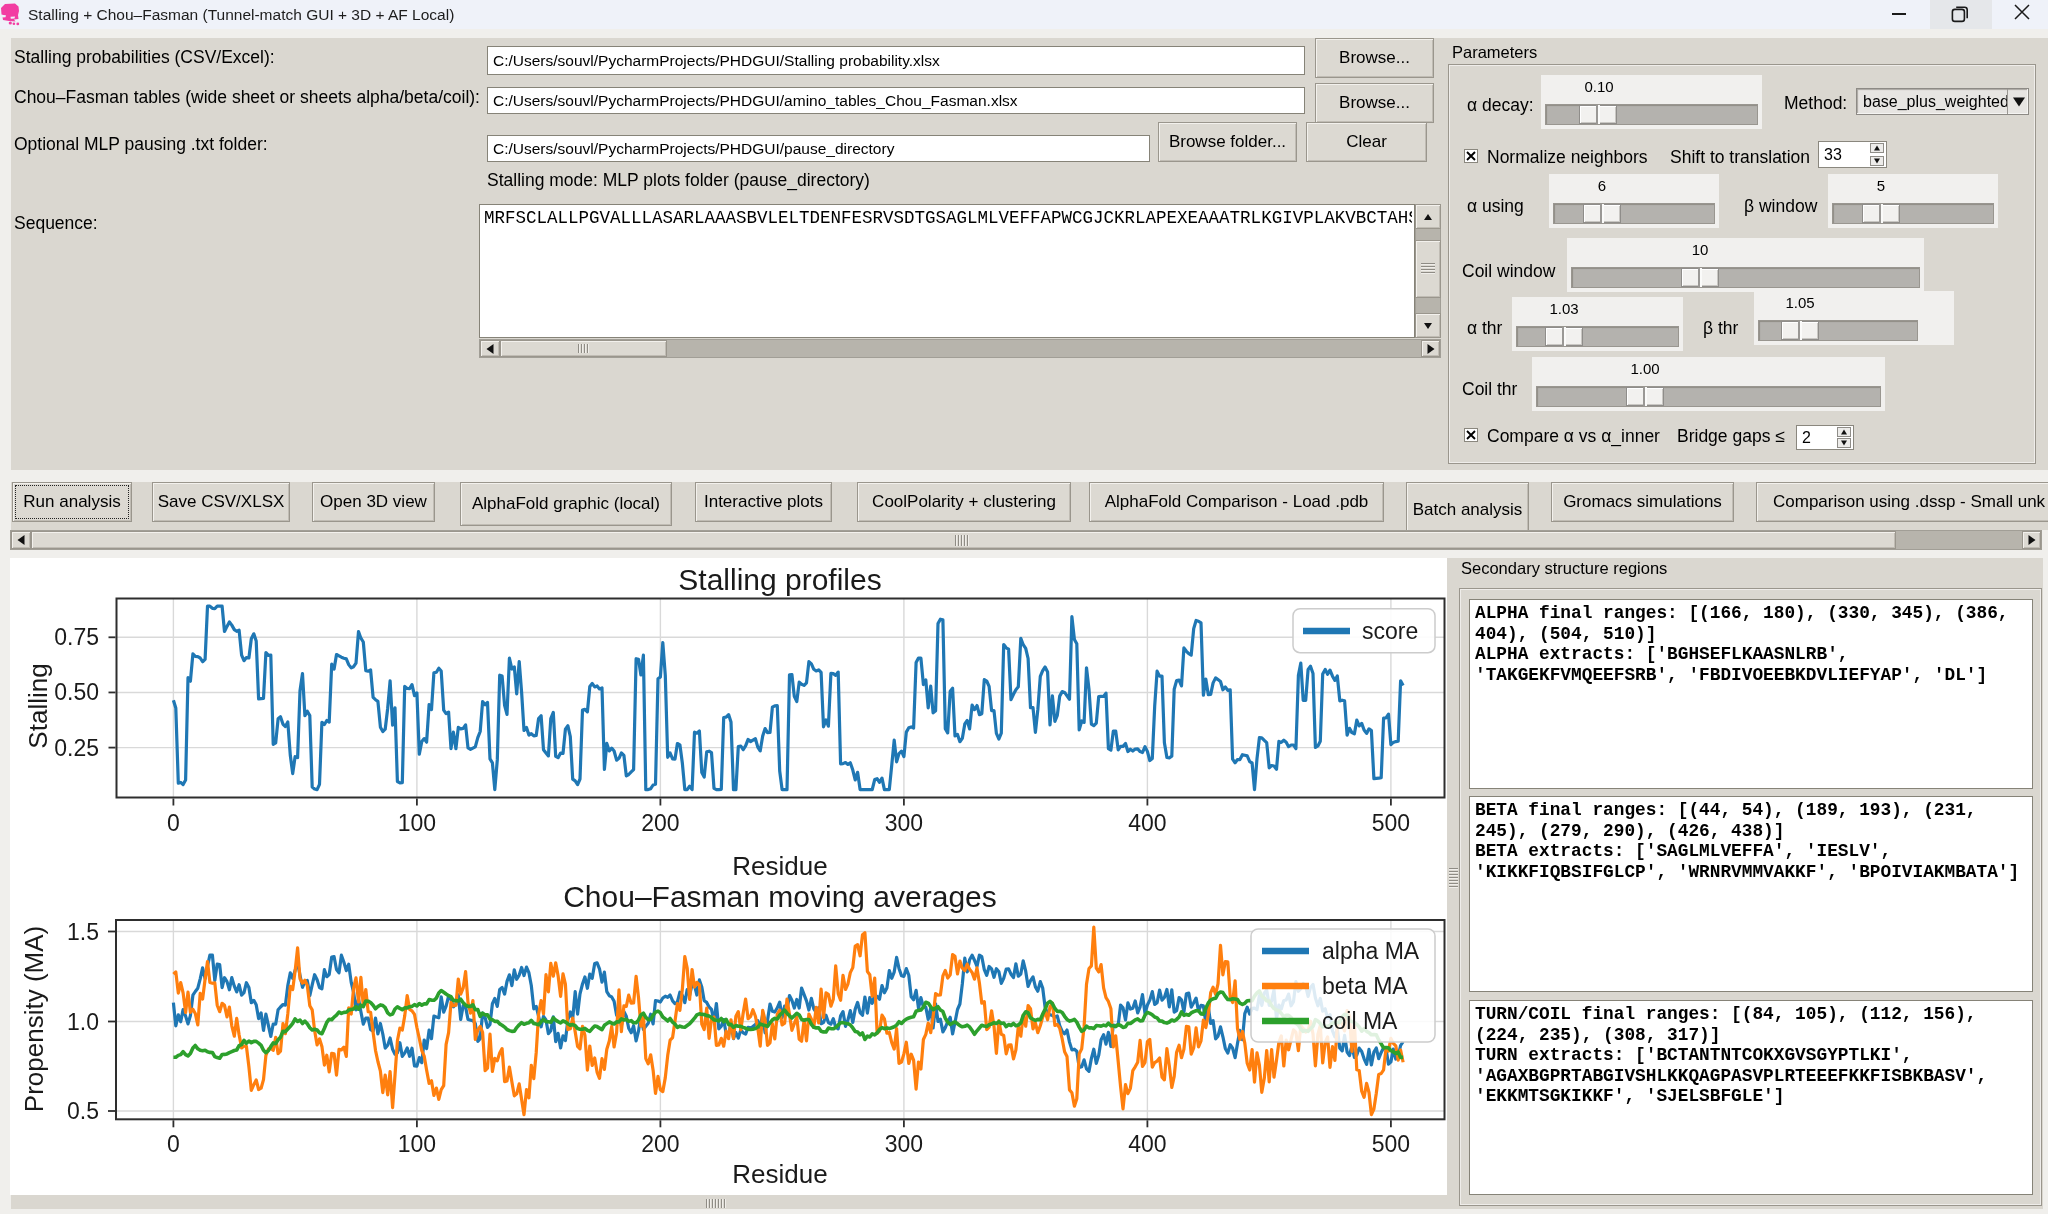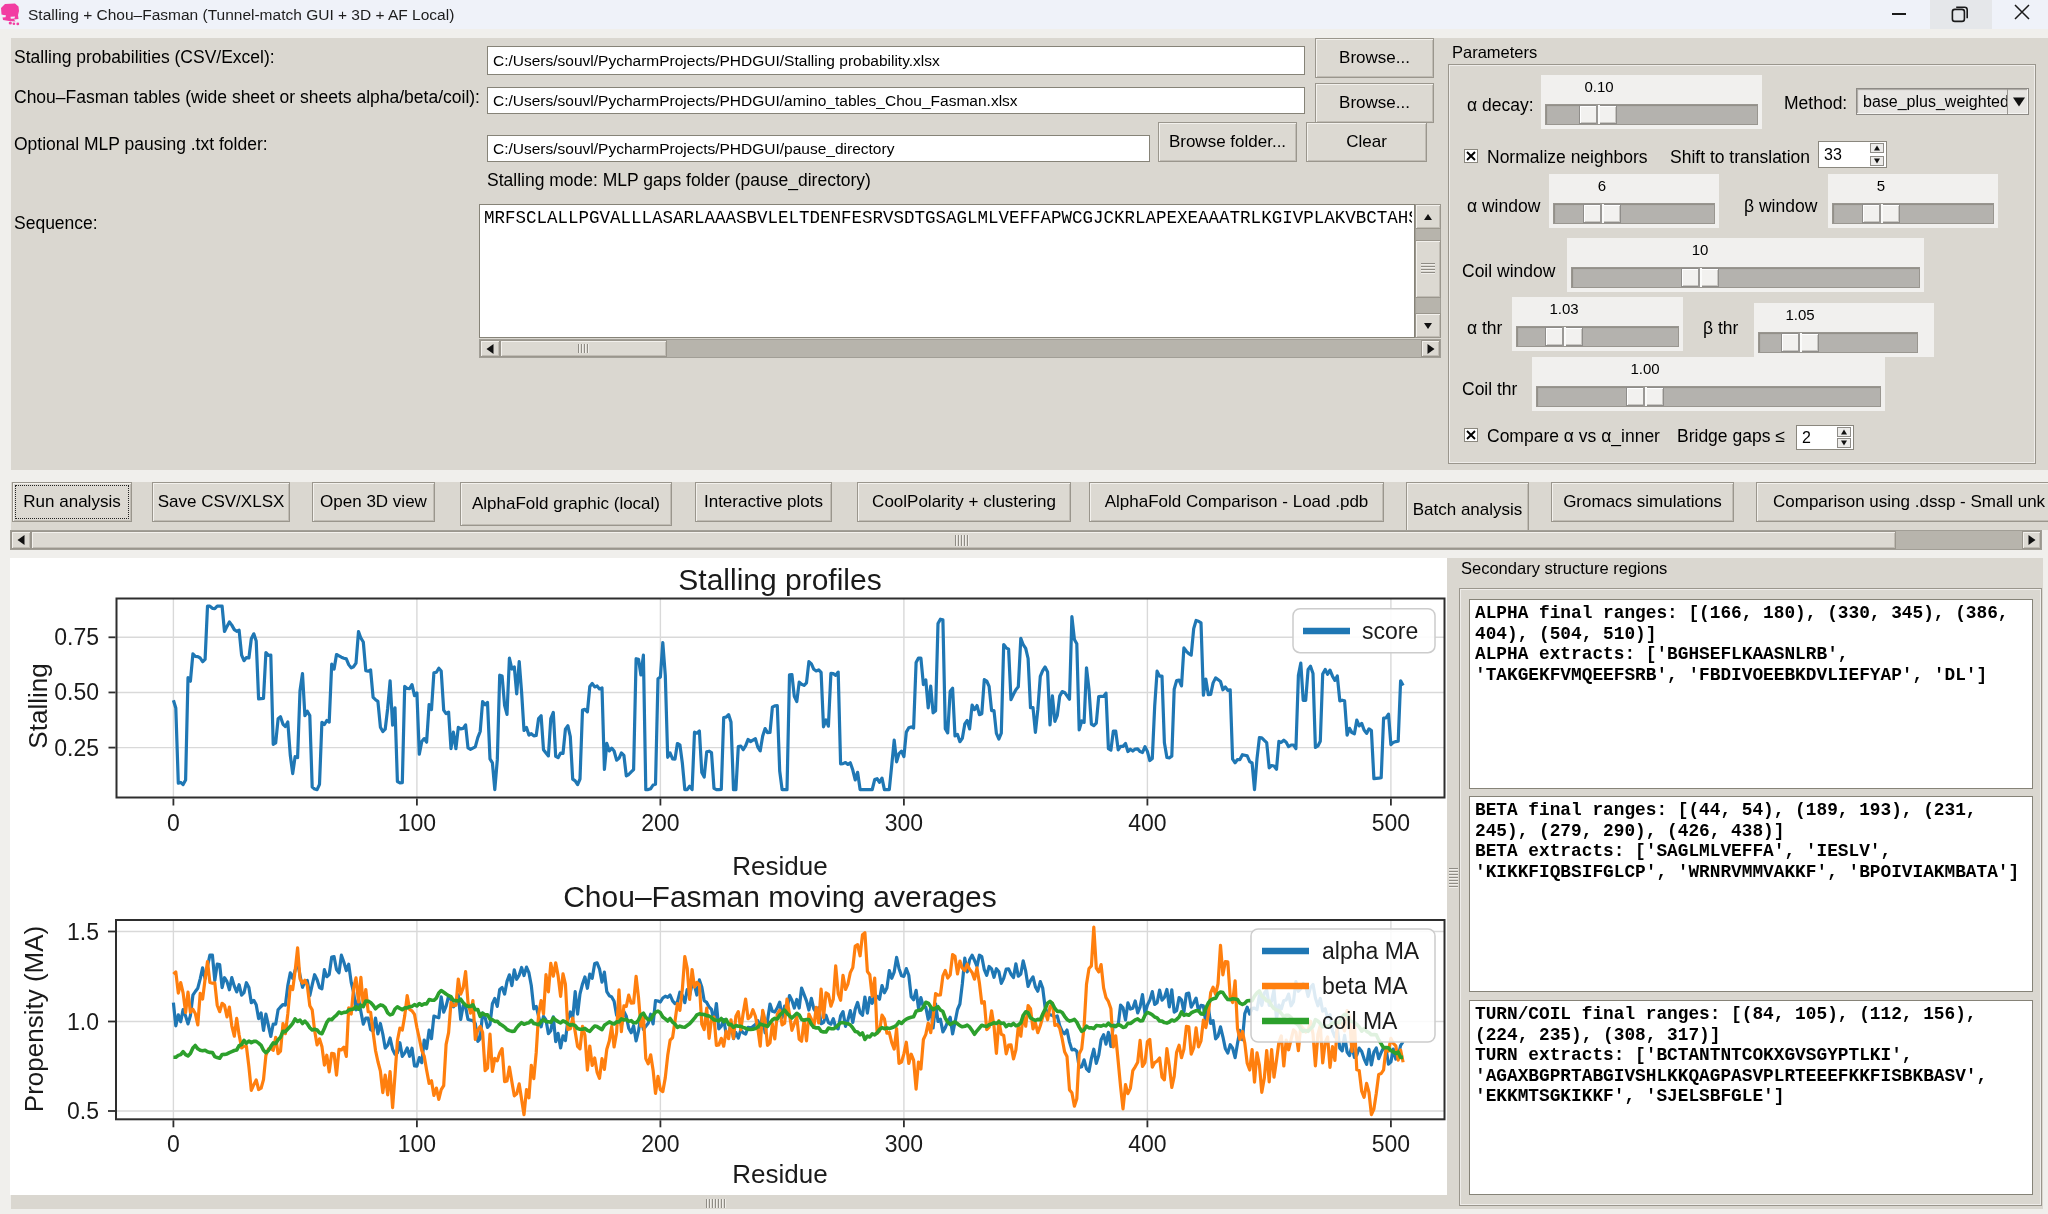--- a/index.html
+++ b/index.html
@@ -75,21 +75,21 @@
 
 <div class="abs warm" style="left:0;top:38px;width:2048px;height:432px;"></div>
 <div class="abs" style="left:0;top:470px;width:2048px;height:12px;background:#f0efec"></div>
 <div class="abs warm" style="left:0;top:482px;width:2048px;height:48px;"></div>
 <div class="abs" style="left:0;top:530px;width:2048px;height:28px;background:#f0efec"></div>
 <div class="abs" style="left:0;top:38px;width:11px;height:1171px;background:#f0efec"></div>
 
 <div class="abs lbl" style="left:14px;top:47px">Stalling probabilities (CSV/Excel):</div>
 <div class="abs lbl" style="left:14px;top:87px">Chou–Fasman tables (wide sheet or sheets alpha/beta/coil):</div>
 <div class="abs lbl" style="left:14px;top:134px">Optional MLP pausing .txt folder:</div>
-<div class="abs lbl" style="left:487px;top:170px">Stalling mode: MLP gaps folder (pause_directory)</div>
+<div class="abs lbl" style="left:487px;top:170px">Stalling mode: MLP plots folder (pause_directory)</div>
 <div class="abs lbl" style="left:14px;top:213px">Sequence:</div>
 
 <div class="abs entry" style="left:487px;top:46px;width:818px;height:29px">
     <span class="txt">C:/Users/souvl/PycharmProjects/PHDGUI/Stalling probability.xlsx</span>
   </div>
 <div class="abs entry" style="left:487px;top:87px;width:818px;height:27px">
     <span class="txt">C:/Users/souvl/PycharmProjects/PHDGUI/amino_tables_Chou_Fasman.xlsx</span>
   </div>
 <div class="abs entry" style="left:487px;top:135px;width:663px;height:27px">
     <span class="txt">C:/Users/souvl/PycharmProjects/PHDGUI/pause_directory</span>
@@ -159,21 +159,21 @@
 <div class="abs spin" style="left:1818px;top:141px;width:69px;height:27px">
   <span class="num">33</span>
   <span class="spinbtn" style="top:1px;height:10px">
       <span class="tri-up" style="border-left-width:3.5px;border-right-width:3.5px;border-bottom-width:5px"></span>
     </span>
   <span class="spinbtn" style="bottom:1px;height:10px">
       <span class="tri-down" style="border-left-width:3.5px;border-right-width:3.5px;border-top-width:5px"></span>
     </span>
 </div>
 
-<div class="abs lbl" style="left:1467px;top:196px">α window</div>
+<div class="abs lbl" style="left:1467px;top:196px">α using</div>
 <div class="abs scale" style="left:1549px;top:174px;width:170px;height:54px">
   <span class="val" style="left:53px">6</span>
   <span class="trough" style="left:4px;top:29px;width:162px;height:21px"></span>
   <span class="slider" style="left:34px;top:30px;width:38px;height:19px"></span>
 </div>
 <div class="abs lbl" style="left:1744px;top:196px">β window</div>
 <div class="abs scale" style="left:1828px;top:174px;width:170px;height:54px">
   <span class="val" style="left:53px">5</span>
   <span class="trough" style="left:4px;top:29px;width:162px;height:21px"></span>
   <span class="slider" style="left:34px;top:30px;width:38px;height:19px"></span>
@@ -186,21 +186,21 @@
   <span class="slider" style="left:114px;top:30px;width:38px;height:19px"></span>
 </div>
 
 <div class="abs lbl" style="left:1467px;top:318px">α thr</div>
 <div class="abs scale" style="left:1512px;top:297px;width:171px;height:54px">
   <span class="val" style="left:52px">1.03</span>
   <span class="trough" style="left:4px;top:29px;width:163px;height:21px"></span>
   <span class="slider" style="left:33px;top:30px;width:38px;height:19px"></span>
 </div>
 <div class="abs lbl" style="left:1703px;top:318px">β thr</div>
-<div class="abs scale" style="left:1754px;top:303px;width:180px;height:54px">
+<div class="abs scale" style="left:1754px;top:291px;width:200px;height:54px">
   <span class="val" style="left:46px">1.05</span>
   <span class="trough" style="left:4px;top:29px;width:160px;height:21px"></span>
   <span class="slider" style="left:27px;top:30px;width:38px;height:19px"></span>
 </div>
 
 <div class="abs lbl" style="left:1462px;top:379px">Coil thr</div>
 <div class="abs scale" style="left:1532px;top:357px;width:353px;height:54px">
   <span class="val" style="left:113px">1.00</span>
   <span class="trough" style="left:4px;top:29px;width:345px;height:21px"></span>
   <span class="slider" style="left:94px;top:30px;width:38px;height:19px"></span>

